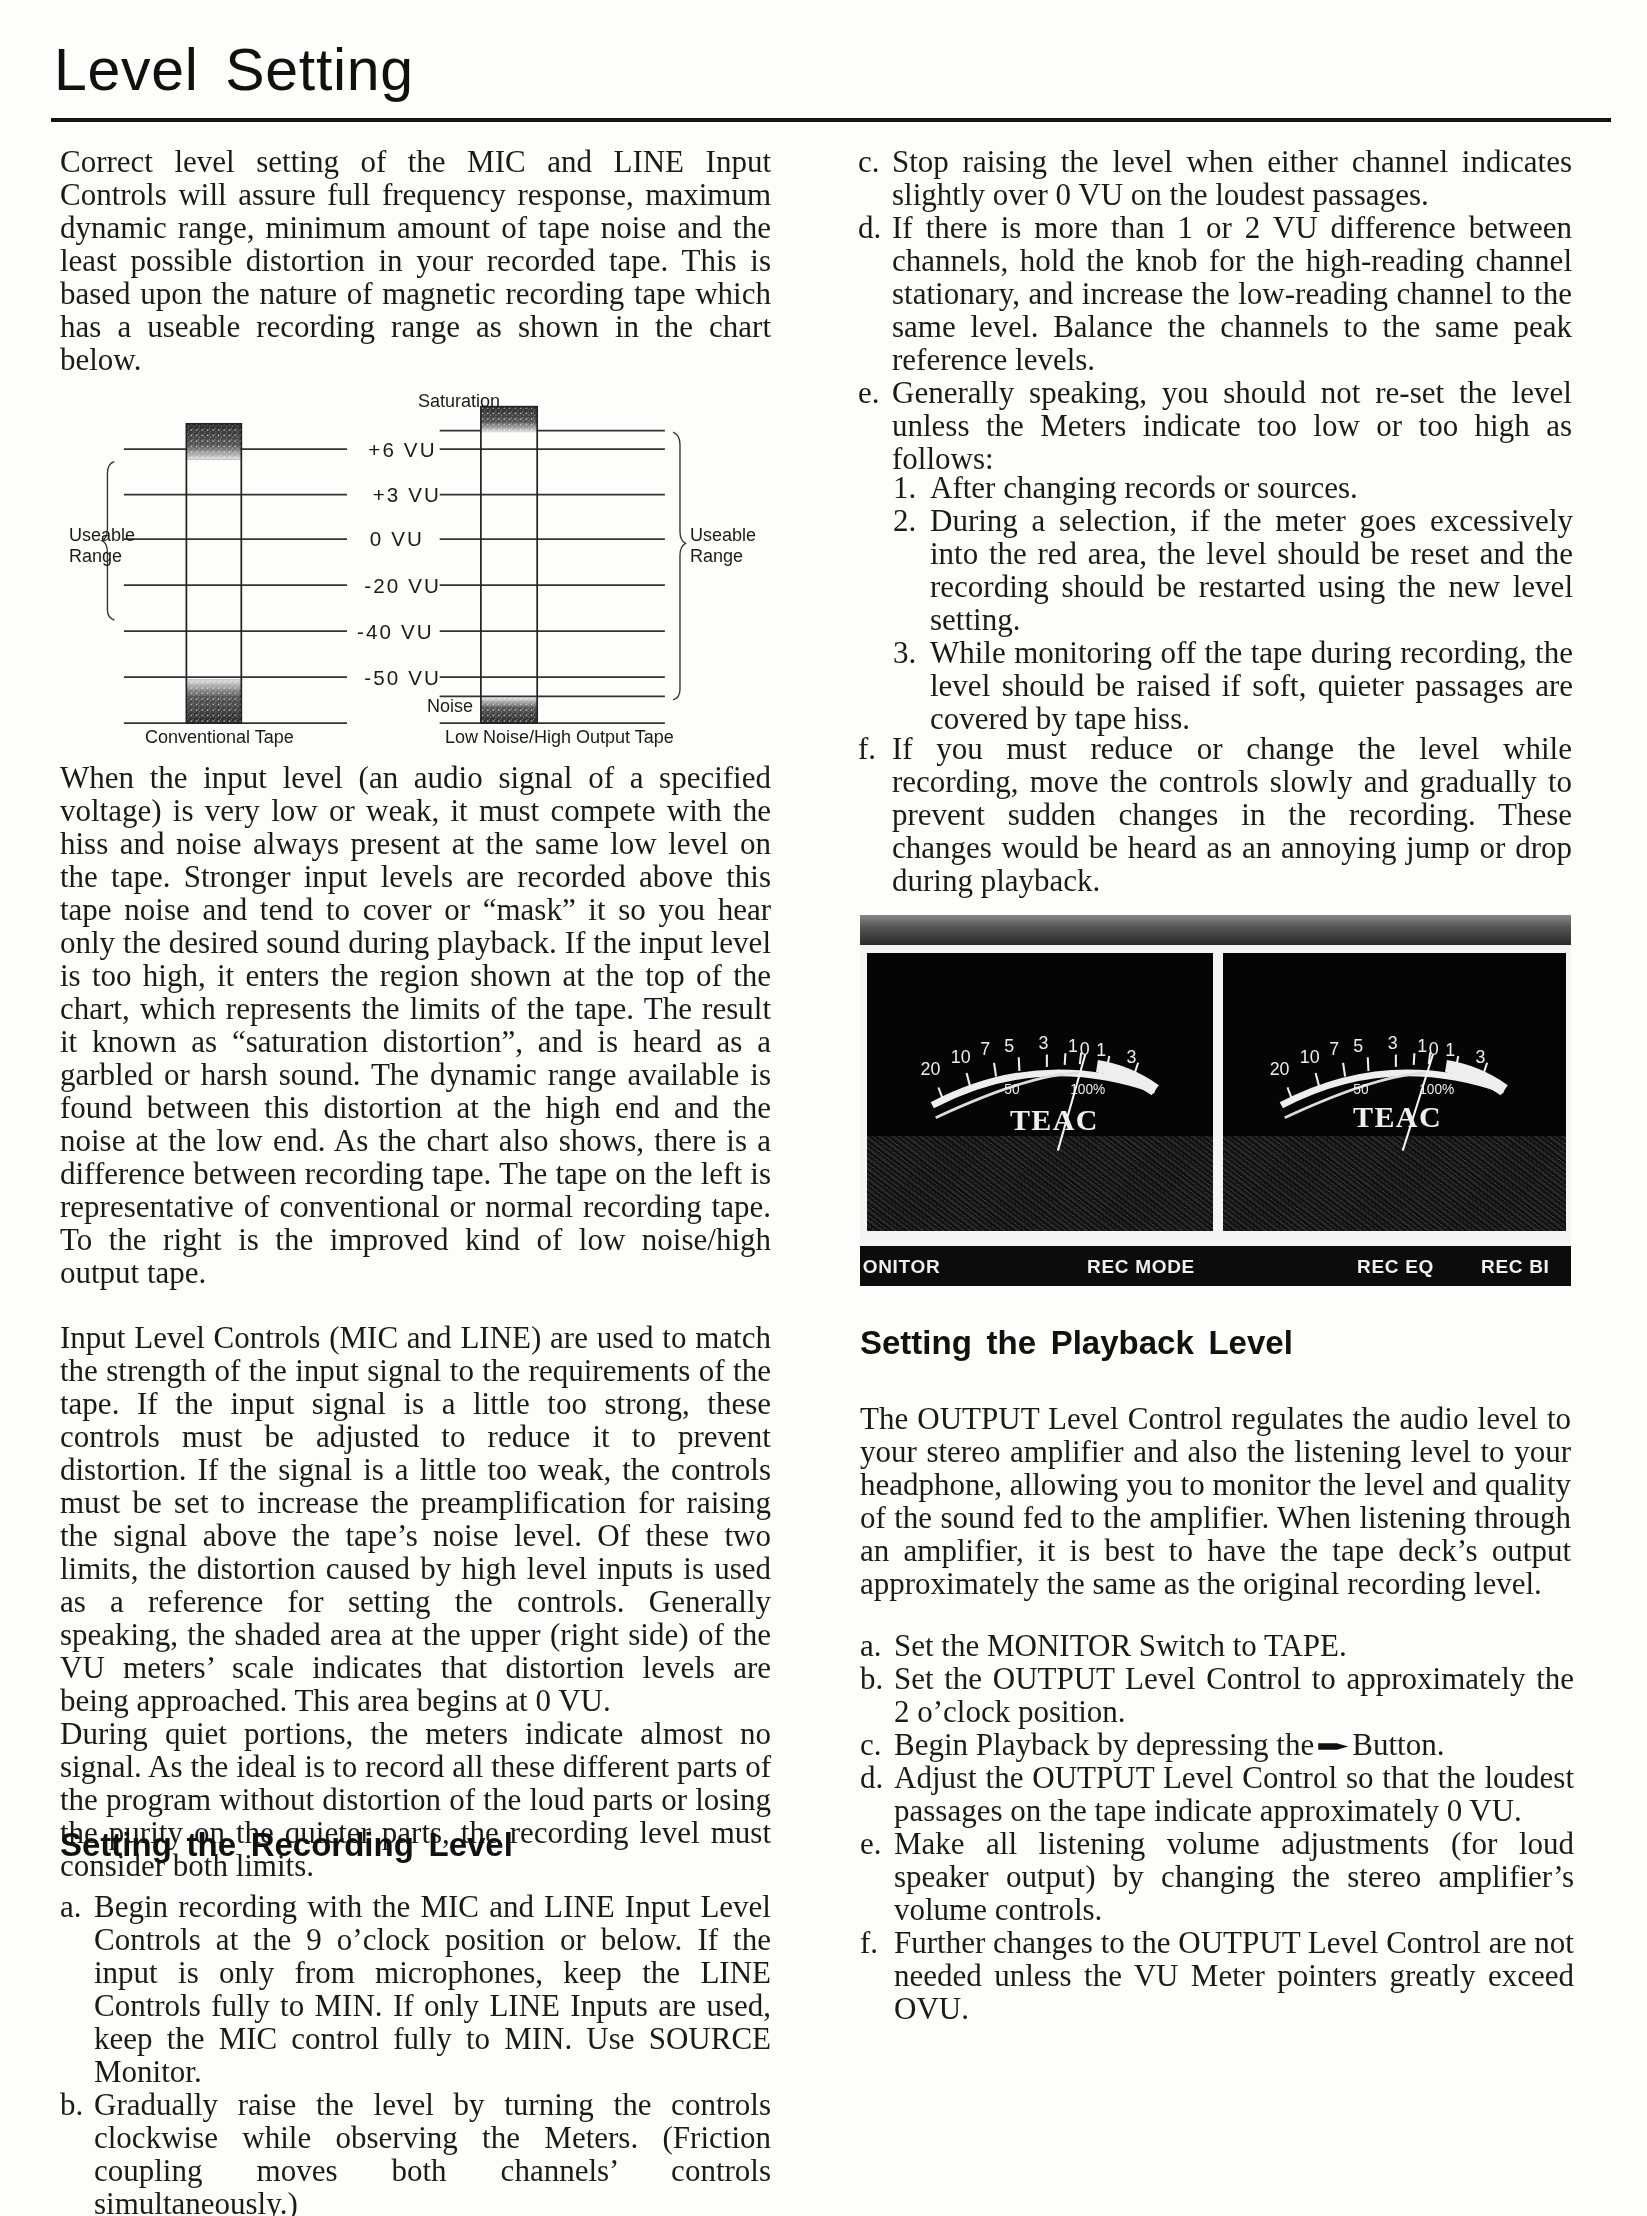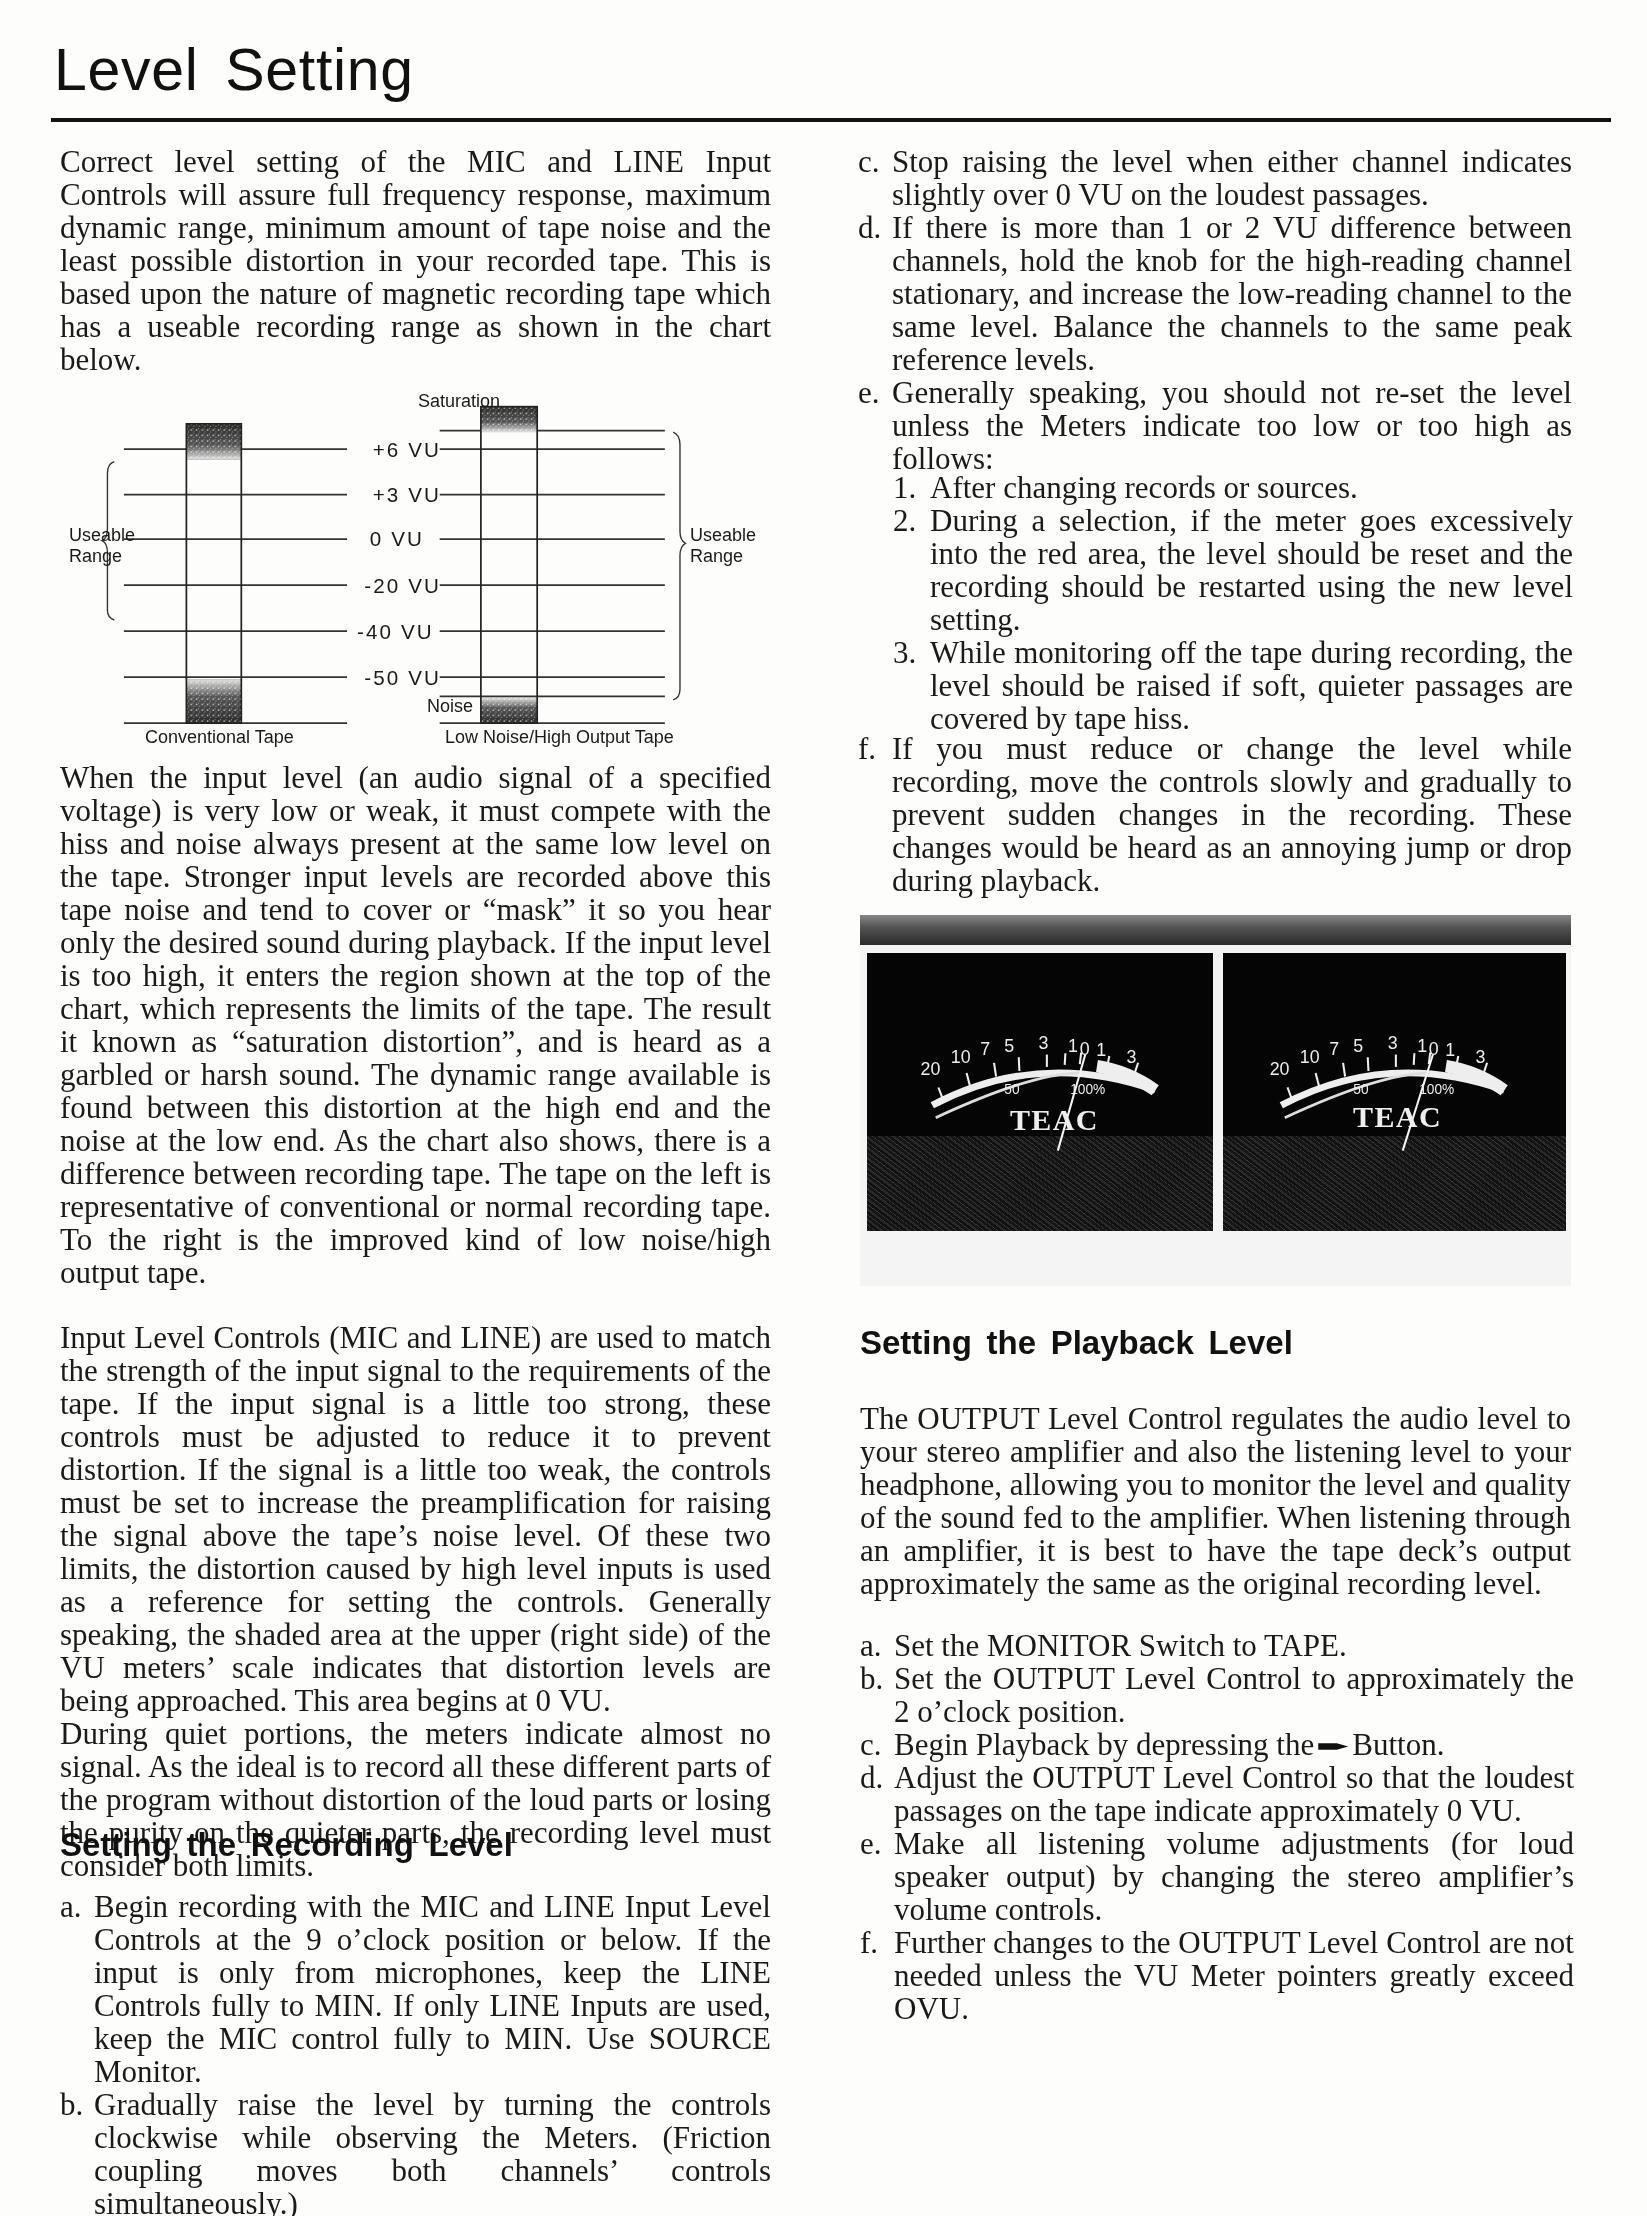--- a/index.html
+++ b/index.html
@@ -92,21 +92,21 @@
     <rect x="600" y="33" width="82" height="37" fill="url(#noise)"></rect>
     <rect x="600" y="33" width="82" height="37" fill="url(#fadeTop)"></rect>
     <rect x="600" y="457" width="82" height="37" fill="url(#noise)"></rect>
     <rect x="600" y="457" width="82" height="37" fill="url(#fadeBot)"></rect>
     <rect x="600" y="33" width="82" height="461" fill="none" stroke="#222" stroke-width="2.5"></rect>
 
     <path d="M 66 113 Q 56 116 56 130 L 56 210 Q 56 225 48 228 Q 56 231 56 246 L 56 330 Q 56 340 66 344" fill="none" stroke="#333" stroke-width="2"></path>
     <path d="M 880 70 Q 890 74 890 88 L 890 215 Q 890 228 898 232 Q 890 236 890 250 L 890 445 Q 890 457 880 460" fill="none" stroke="#333" stroke-width="2"></path>
   </svg>
   <span class="dlabel" style="left:349px;top:6.9px;">Saturation</span>
-  <span class="dlabel vulabel" style="left:295px;top:54px;width:77px;text-align:right;">+6 VU</span>
+  <span class="dlabel vulabel" style="left:295px;top:54px;width:77px;text-align:center;">+6 VU</span>
   <span class="dlabel vulabel" style="left:295px;top:99px;width:77px;text-align:right;">+3 VU</span>
   <span class="dlabel vulabel" style="left:278px;top:143px;width:77px;text-align:right;">0 VU</span>
   <span class="dlabel vulabel" style="left:288px;top:190px;width:84px;text-align:right;">-20 VU</span>
   <span class="dlabel vulabel" style="left:288px;top:236px;width:84px;text-align:left;">-40 VU</span>
   <span class="dlabel vulabel" style="left:288px;top:282px;width:84px;text-align:right;">-50 VU</span>
   <span class="dlabel" style="left:358px;top:312px;">Noise</span>
   <span class="dlabel" style="left:0px;top:141px;width:55px;line-height:20.6px;white-space:normal;">Useable Range</span>
   <span class="dlabel" style="left:621px;top:141px;width:69px;line-height:20.6px;white-space:normal;">Useable Range</span>
   <span class="dlabel" style="left:76px;top:343px;">Conventional Tape</span>
   <span class="dlabel" style="left:376px;top:343px;">Low Noise/High Output Tape</span>
@@ -206,20 +206,26 @@
         <text x="300" y="148">0</text>
           <text x="324" y="150">1</text>
           <text x="368" y="160">3</text>
         <text x="190" y="206" font-size="20">50</text>
           <text x="286" y="206" font-size="20">100%</text>
       </g>
       <line x1="306" y1="148" x2="262" y2="288" stroke="#f5f5f5" stroke-width="3"></line>
     </svg>
     <span class="teac" style="left:130px;top:147px;">TEAC</span>
   </div>
+  <div class="panel-bar">
+    <span class="panel-lbl" style="left:2.7px;">ONITOR</span>
+    <span class="panel-lbl" style="left:227px;">REC MODE</span>
+    <span class="panel-lbl" style="left:497px;">REC EQ</span>
+    <span class="panel-lbl" style="left:621px;">REC BI</span>
+  </div>
 </div>
 
 <h2 class="h2 sans abs" style="left:860px;top:1324px;">Setting the Playback Level</h2>
 
 <div class="col serif" style="left:860px;width:711px;top:1402px;">
   <p>The OUTPUT Level Control regulates the audio level to your stereo amplifier and also the listening level to your headphone, allowing you to monitor the level and quality of the sound fed to the amplifier. When listening through an amplifier, it is best to have the tape deck’s output approximately the same as the original recording level.</p>
 </div>
 
 <ol class="alpha col serif" style="left:860px;width:714px;top:1629px;">
   <li><span class="mk">a.</span><span>Set the MONITOR Switch to TAPE.</span></li>

